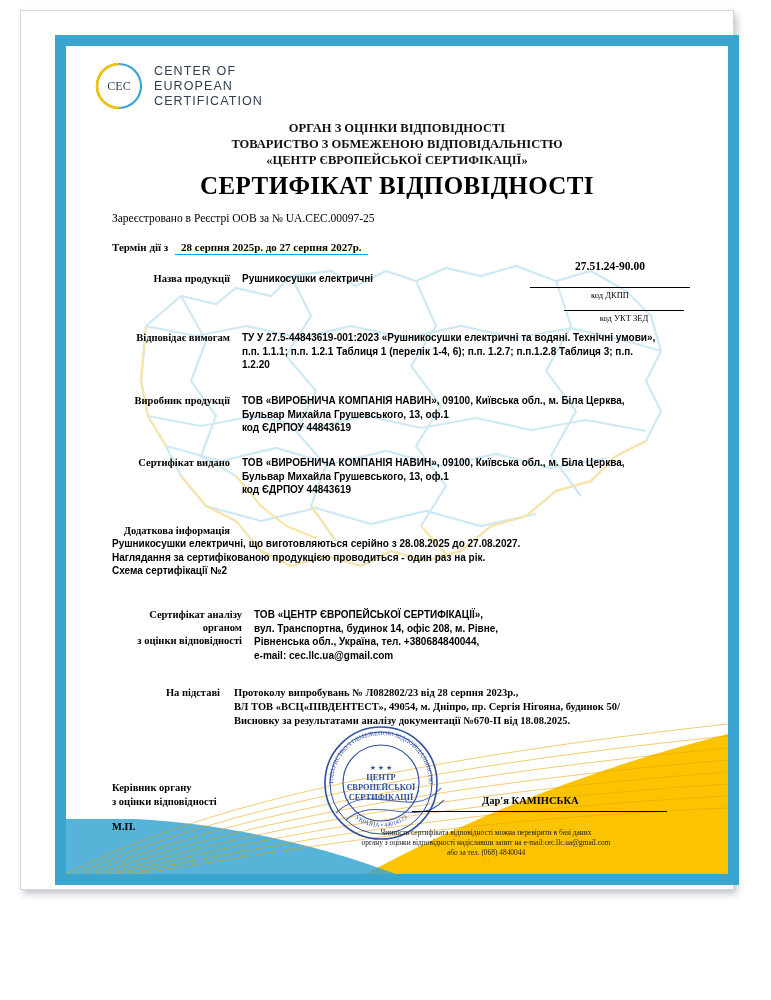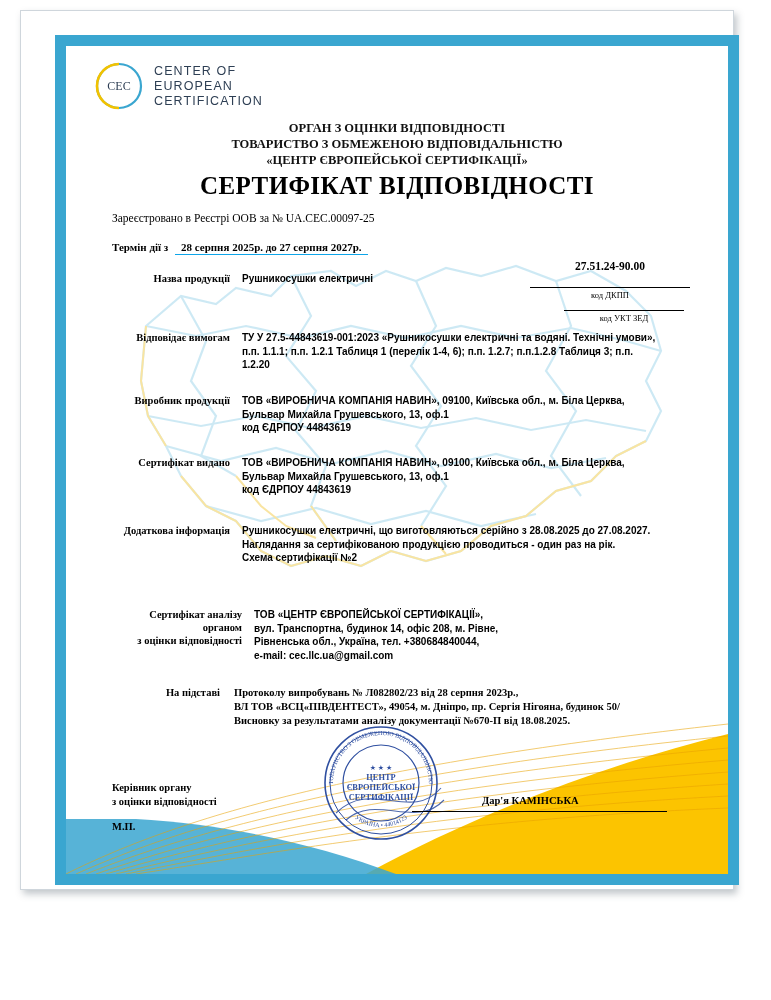--- a/index.html
+++ b/index.html
@@ -347,21 +347,21 @@
           <div class="val" style="width:420px; white-space:pre-line;">ТОВ «ВИРОБНИЧА КОМПАНІЯ НАВИН», 09100, Київська обл., м. Біла Церква, Бульвар Михайла Грушевського, 13, оф.1
 код ЄДРПОУ 44843619</div>
         </div>
 
         <div class="row" style="left:46px; top:410px; width:600px;">
           <div class="lbl" style="width:118px; margin-right:12px;">Сертифікат видано</div>
           <div class="val" style="width:420px; white-space:pre-line;">ТОВ «ВИРОБНИЧА КОМПАНІЯ НАВИН», 09100, Київська обл., м. Біла Церква, Бульвар Михайла Грушевського, 13, оф.1
 код ЄДРПОУ 44843619</div>
         </div>
 
-        <div class="row" style="left:46px; top:478px; width:600px;">
+        <div class="row" style="left:46px; top:478px; width:600px;flex-direction:column;">
           <div class="lbl" style="width:118px; margin-right:12px;">Додаткова інформація</div>
           <div class="val" style="width:420px; white-space:pre-line;">Рушникосушки електричні, що виготовляються серійно з 28.08.2025 до 27.08.2027.
 Наглядання за сертифікованою продукцією проводиться - один раз на рік.
 Схема сертифікації №2</div>
         </div>
 
         <div class="row" style="left:46px; top:562px; width:600px;">
           <div class="lbl" style="width:130px; margin-right:12px; white-space:pre-line;">Сертифікат аналізу органом
 з оцінки відповідності</div>
           <div class="val" style="width:400px; white-space:pre-line;">ТОВ «ЦЕНТР ЄВРОПЕЙСЬКОЇ СЕРТИФІКАЦІЇ»,
@@ -402,17 +402,20 @@
         <div class="sign-row">
           <div class="sign-label">
             <div>Керівник органу</div>
             <div>з оцінки відповідності</div>
           </div>
           <div class="sign-rule"></div>
           <div class="sign-name">Дар'я КАМІНСЬКА</div>
         </div>
         <div class="mp">М.П.</div>
 
+        <div class="footnote" style="white-space:pre-line;">Чинність сертифіката відповідності можна перевірити в базі даних
+органу з оцінки відповідності надіславши запит на e-mail:cec.llc.ua@gmail.com
+або за тел. (068) 4840044</div>
 
       </div>
     </div>
   </div>
 </div>
 
 </body></html>

